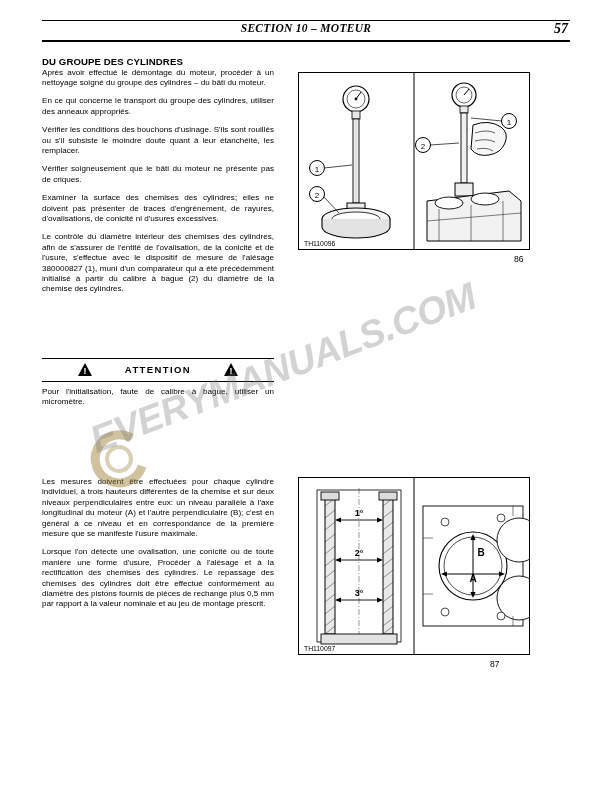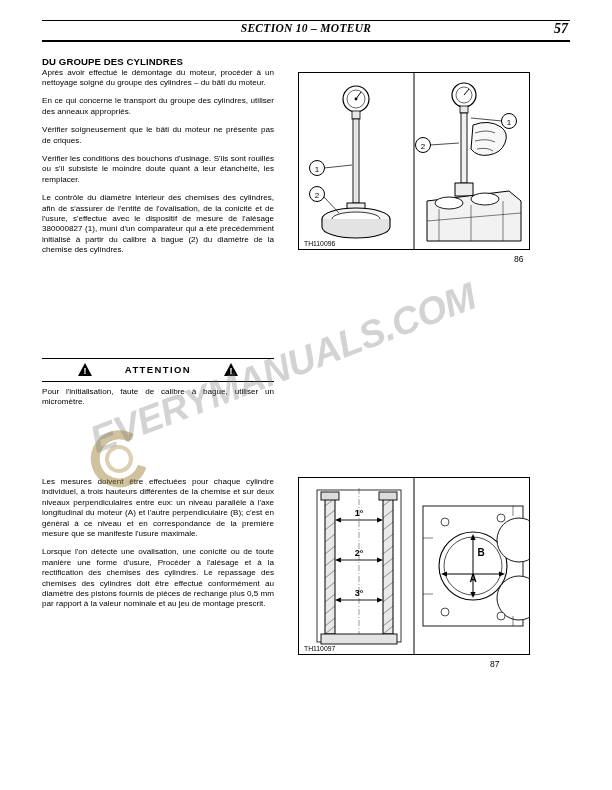--- a/index.html
+++ b/index.html
@@ -240,22 +240,23 @@
     <div class="header-page">57</div>
     <div class="header-rule-bottom"></div>
   </div>
 
   <div class="col-left">
     <div class="sec-title">
       <div>DU GROUPE DES CYLINDRES</div>
     </div>
     <p class="body">Après avoir effectué le démontage du moteur, procéder à un nettoyage soigné du groupe des cylindres – du bâti du moteur.</p>
     <p class="body">En ce qui concerne le transport du groupe des cylindres, utiliser des anneaux appropriés.</p>
+    <p class="body">Vérifier les conditions des bouchons d'usinage. S'ils sont rouillés ou s'il subsiste le moindre doute quant à leur étanchéité, les remplacer.</p>
     <p class="body">Vérifier soigneusement que le bâti du moteur ne présente pas de criques.</p>
-    <p class="body">Vérifier les conditions des bouchons d'usinage. S'ils sont rouillés ou s'il subsiste le moindre doute quant à leur étanchéité, les remplacer.</p>
+    <p class="body">Examiner la surface des chemises des cylindres; elles ne doivent pas présenter de traces d'engrènement, de rayures, d'ovalisations, de conicité ni d'usures excessives.</p>
     <p class="body">Le contrôle du diamètre intérieur des chemises des cylindres, afin de s'assurer de l'entité de l'ovalisation, de la conicité et de l'usure, s'effectue avec le dispositif de mesure de l'alésage 380000827 (1), muni d'un comparateur qui a été précédemment initialisé à partir du calibre à bague (2) du diamètre de la chemise des cylindres.</p>
   </div>
 
   <div class="attention">
     <div class="att-rule"></div>
     <div class="att-row">
       <div class="tri tri-left">
         <span class="bang">!</span>
       </div>
       <div class="att-label">ATTENTION</div>

